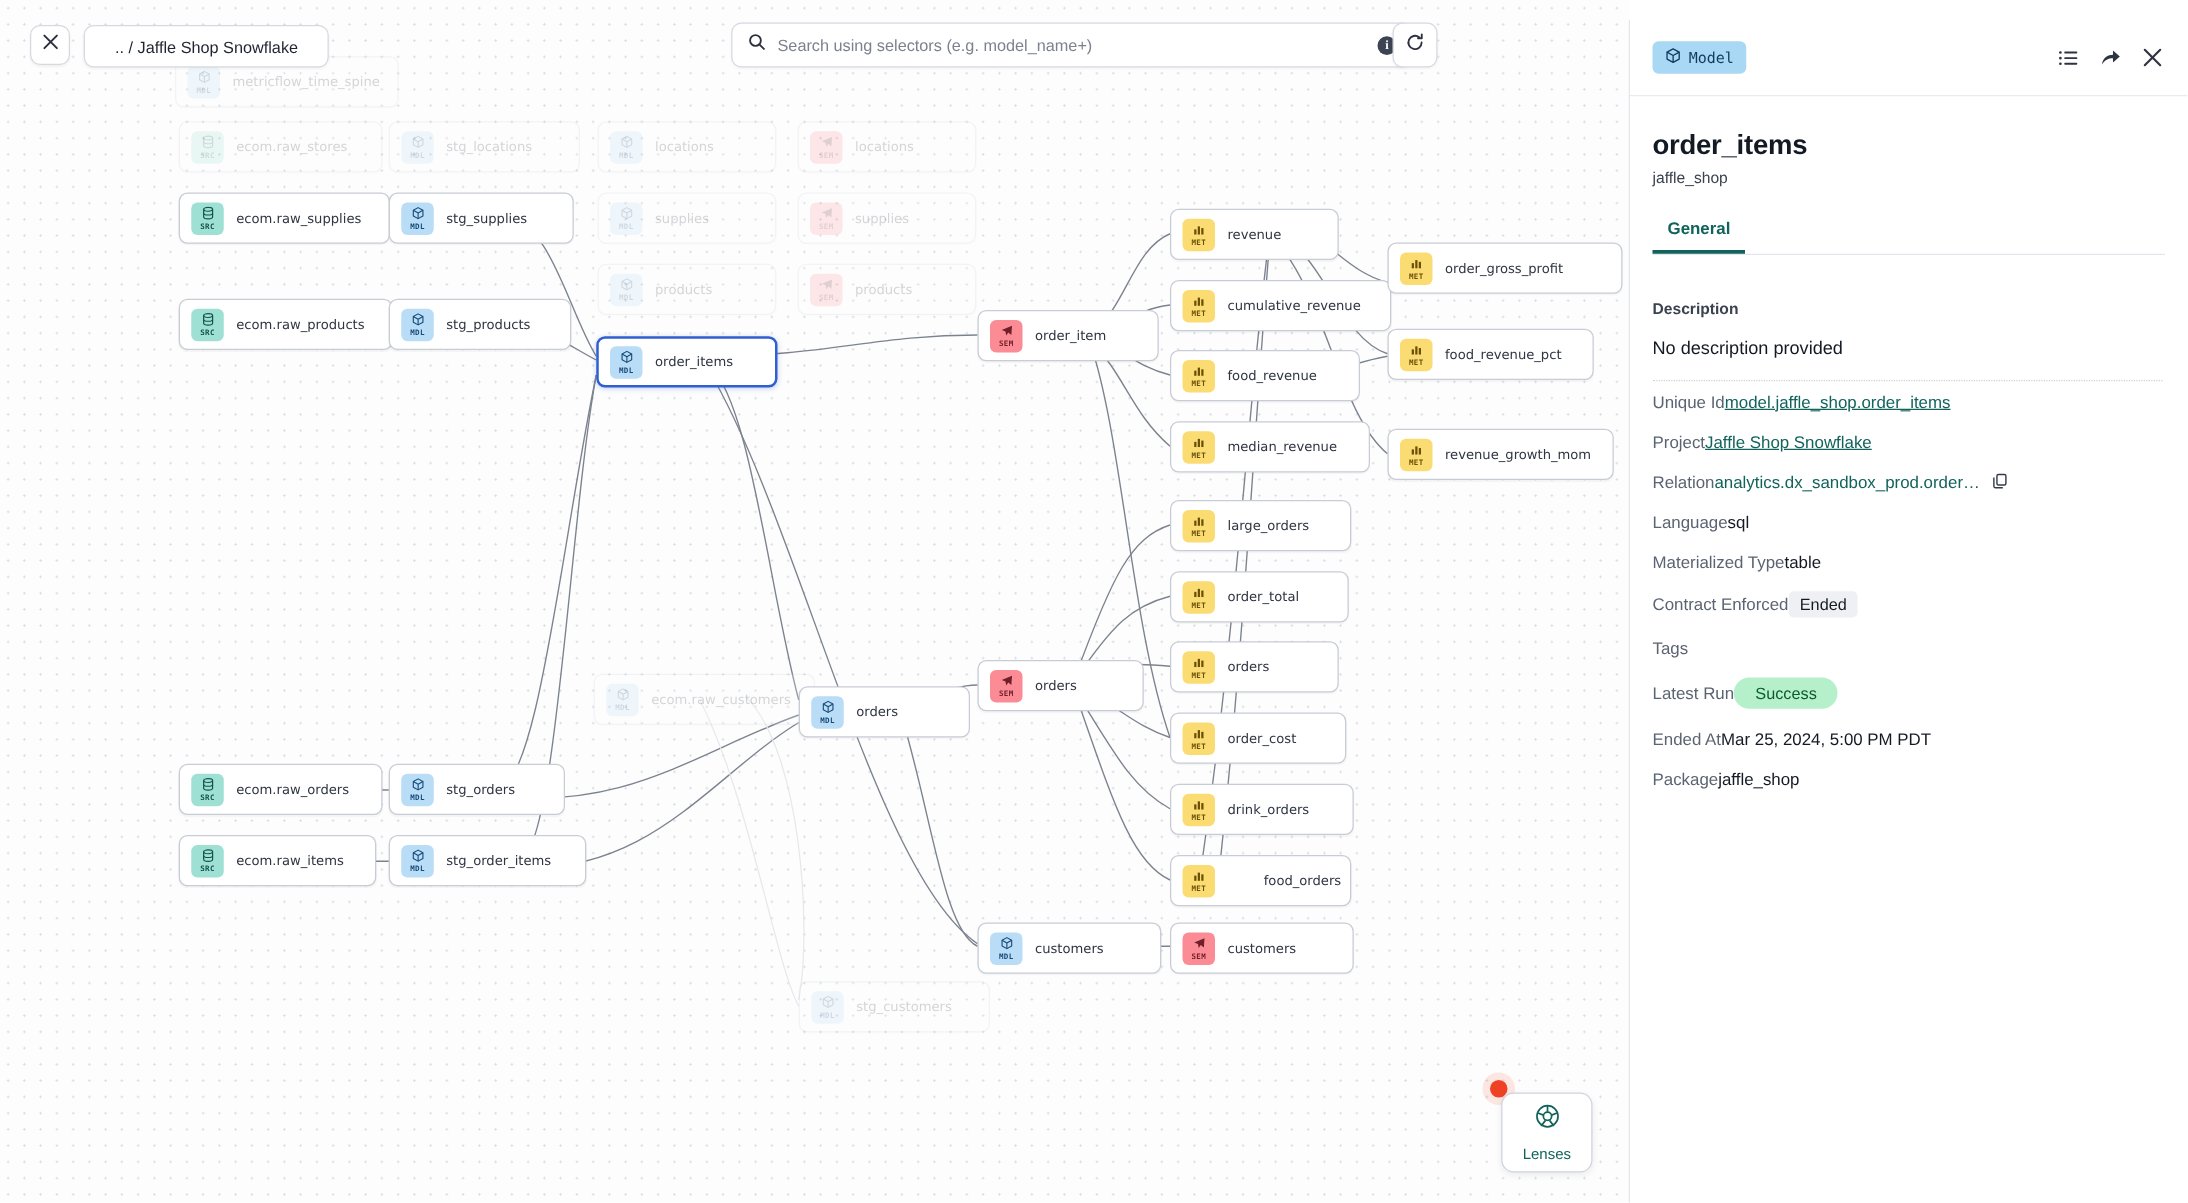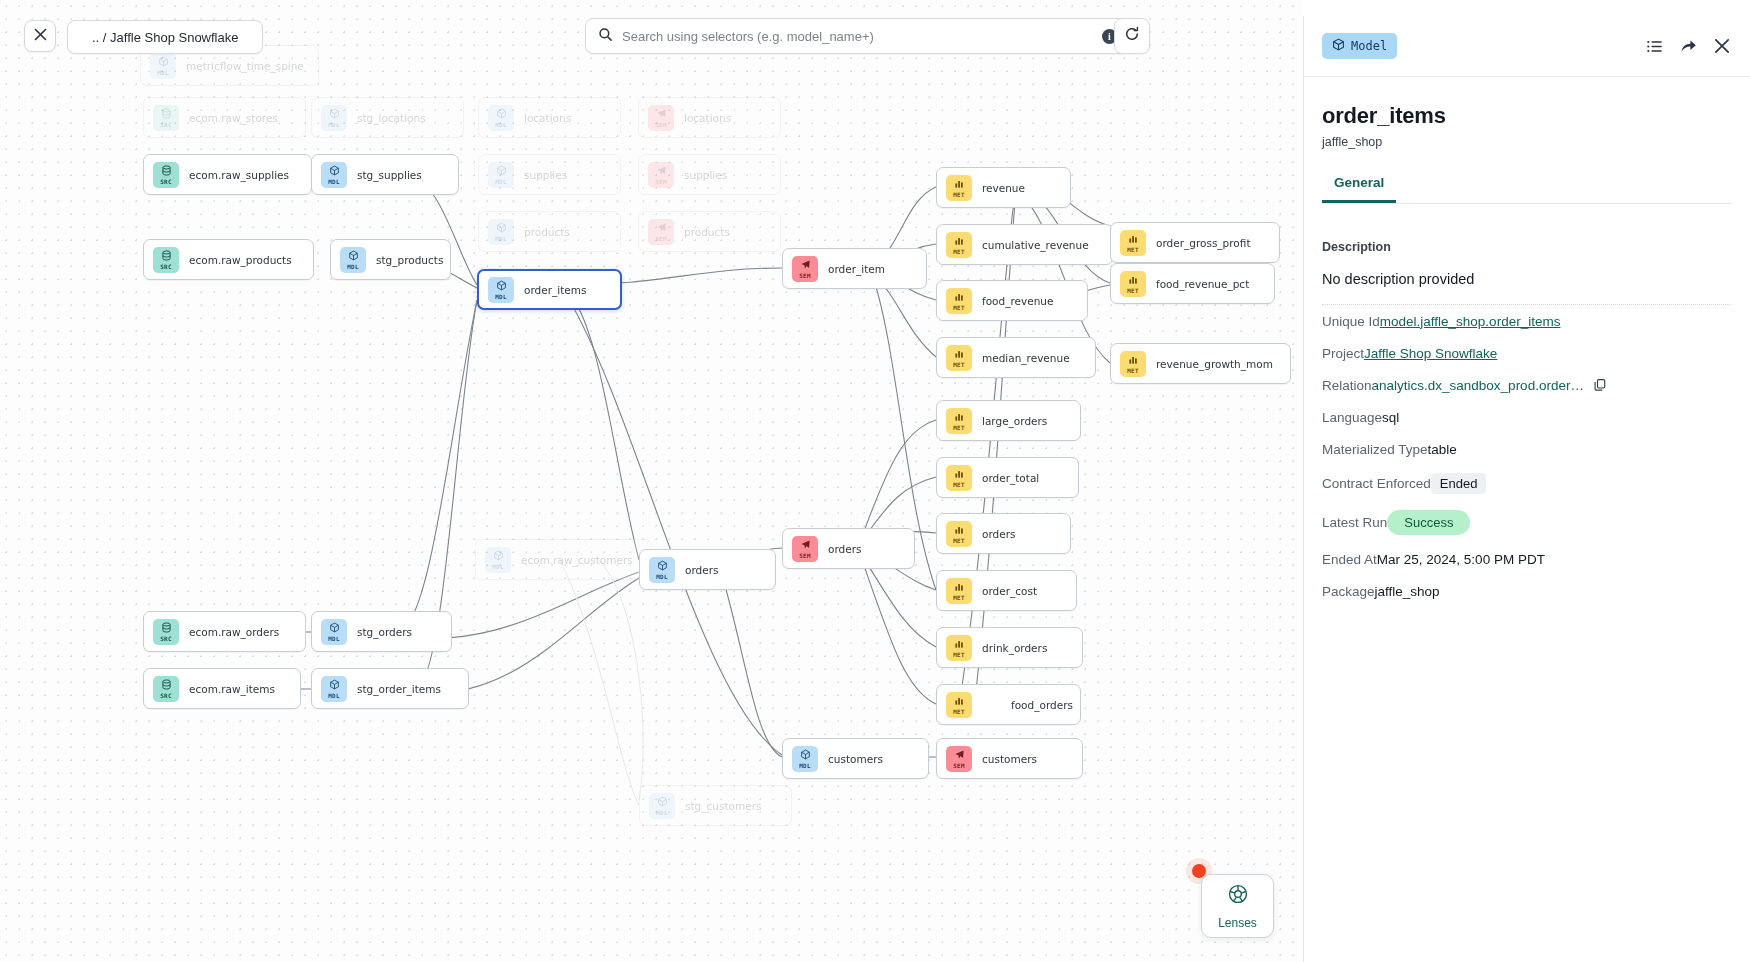--- a/index.html
+++ b/index.html
@@ -343,21 +343,21 @@
           <span class="badge src">
             <span class="gl"><svg width="11" height="11" viewBox="0 0 16 16" fill="none" stroke="currentColor" stroke-width="1.4">
                 <ellipse cx="8" cy="3.6" rx="5.2" ry="2.2"></ellipse>
                 <path d="M2.8 3.6 V12.4 C2.8 13.6 5.1 14.6 8 14.6 C10.9 14.6 13.2 13.6 13.2 12.4 V3.6"></path>
                 <path d="M2.8 8 C2.8 9.2 5.1 10.2 8 10.2 C10.9 10.2 13.2 9.2 13.2 8"></path>
               </svg></span>
             <span class="tx">SRC</span>
           </span>
           <span class="node-label">ecom.raw_products</span>
         </div>
-        <div class="node" style="left: 311px; top: 239px; width: 121px; margin-left: 19px;">
+        <div class="node" style="left: 311px; top: 239px; width: 146px;">
           <span class="badge mdl">
             <span class="gl"><svg width="11" height="11" viewBox="0 0 16 16" fill="none" stroke="currentColor" stroke-width="1.3" stroke-linejoin="round">
                 <path d="M8 1.6 L13.6 4.7 L13.6 11.3 L8 14.4 L2.4 11.3 L2.4 4.7 Z"></path>
                 <path d="M2.4 4.7 L8 7.9 L13.6 4.7 M8 7.9 L8 14.4"></path>
               </svg></span>
             <span class="tx">MDL</span>
           </span>
           <span class="node-label">stg_products</span>
         </div>
         <div class="node faded2" style="left: 478px; top: 211px; width: 143px;">
@@ -435,21 +435,21 @@
           <span class="badge met">
             <span class="gl"><svg width="11" height="11" viewBox="0 0 16 16" fill="currentColor">
                 <rect x="2" y="8" width="2.6" height="6"></rect>
                 <rect x="6.1" y="4.5" width="2.6" height="9.5"></rect>
                 <rect x="10.2" y="6.5" width="2.6" height="7.5"></rect>
               </svg></span>
             <span class="tx">MET</span>
           </span>
           <span class="node-label">median_revenue</span>
         </div>
-        <div class="node" style="left: 1110px; top: 222px; width: 170px;">
+        <div class="node" style="left: 1110px; top: 194px; width: 188px;">
           <span class="badge met">
             <span class="gl"><svg width="11" height="11" viewBox="0 0 16 16" fill="currentColor">
                 <rect x="2" y="8" width="2.6" height="6"></rect>
                 <rect x="6.1" y="4.5" width="2.6" height="9.5"></rect>
                 <rect x="10.2" y="6.5" width="2.6" height="7.5"></rect>
               </svg></span>
             <span class="tx">MET</span>
           </span>
           <span class="node-label">order_gross_profit</span>
         </div>
@@ -759,20 +759,24 @@
             <div class="detail-key">Materialized Type</div>
             <div class="detail-val">table</div>
           </div>
           <div class="detail-row">
             <div class="detail-key">Contract Enforced</div>
             <div class="detail-val">
               <span class="chip-gray">Ended</span>
             </div>
           </div>
           <div class="detail-row">
+            <div class="detail-key">Tags</div>
+            <div class="detail-val"></div>
+          </div>
+          <div class="detail-row">
             <div class="detail-key">Latest Run</div>
             <div class="detail-val">
               <span class="chip-green">Success</span>
             </div>
           </div>
           <div class="detail-row">
             <div class="detail-key">Ended At</div>
             <div class="detail-val">Mar 25, 2024, 5:00 PM PDT</div>
           </div>
           <div class="detail-row">

